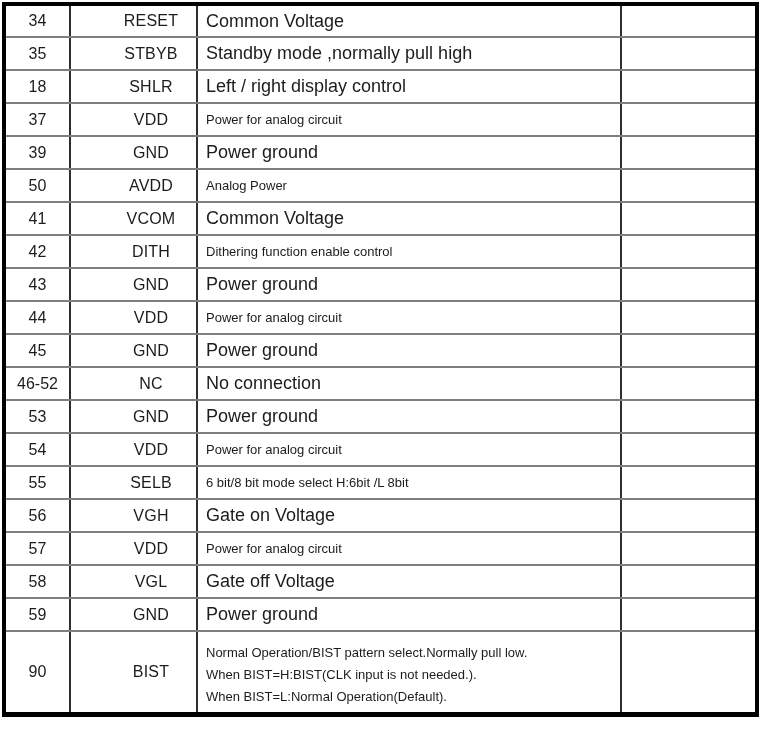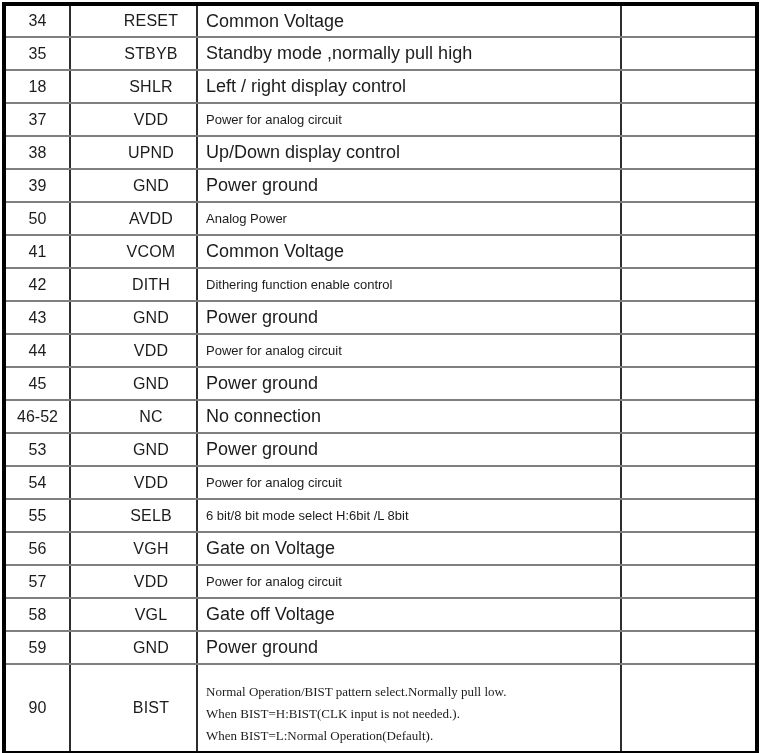--- a/index.html
+++ b/index.html
@@ -53,23 +53,22 @@
     letter-spacing: 0.2px;
     padding-left: 36px;
   }
   td.c-desc {
     padding-left: 8px;
     padding-right: 4px;
   }
   td.c-desc.size-large { font-size: 18px; }
   td.c-desc.size-small { font-size: 13px; margin-top: 19px; }
   tr.row-tall td.c-desc {
-    padding-top: 16px;
+    padding-top: 10px;
     padding-bottom: 4px;
-    font-family: Liberation Serif, serif;
   }
   .desc-line {
     line-height: 20px;
   }
   tr.row-single .desc-line {
     line-height: normal;
   }
   tr.row-tall .desc-line {
     line-height: 22px;
   }
@@ -113,28 +112,20 @@
   </tr>
         <tr class="row-single">
     <td class="c-pin">37</td>
     <td class="c-name">VDD</td>
     <td class="c-desc size-small">
             <div class="desc-line">Power for analog circuit</div>
           </td>
     <td class="c-remark"></td>
   </tr>
         <tr class="row-single">
-    <td class="c-pin">38</td>
-    <td class="c-name">UPND</td>
-    <td class="c-desc size-large">
-            <div class="desc-line">Up/Down display control</div>
-          </td>
-    <td class="c-remark"></td>
-  </tr>
-        <tr class="row-single">
     <td class="c-pin">39</td>
     <td class="c-name">GND</td>
     <td class="c-desc size-large">
             <div class="desc-line">Power ground</div>
           </td>
     <td class="c-remark"></td>
   </tr>
         <tr class="row-single">
     <td class="c-pin">50</td>
     <td class="c-name">AVDD</td>

